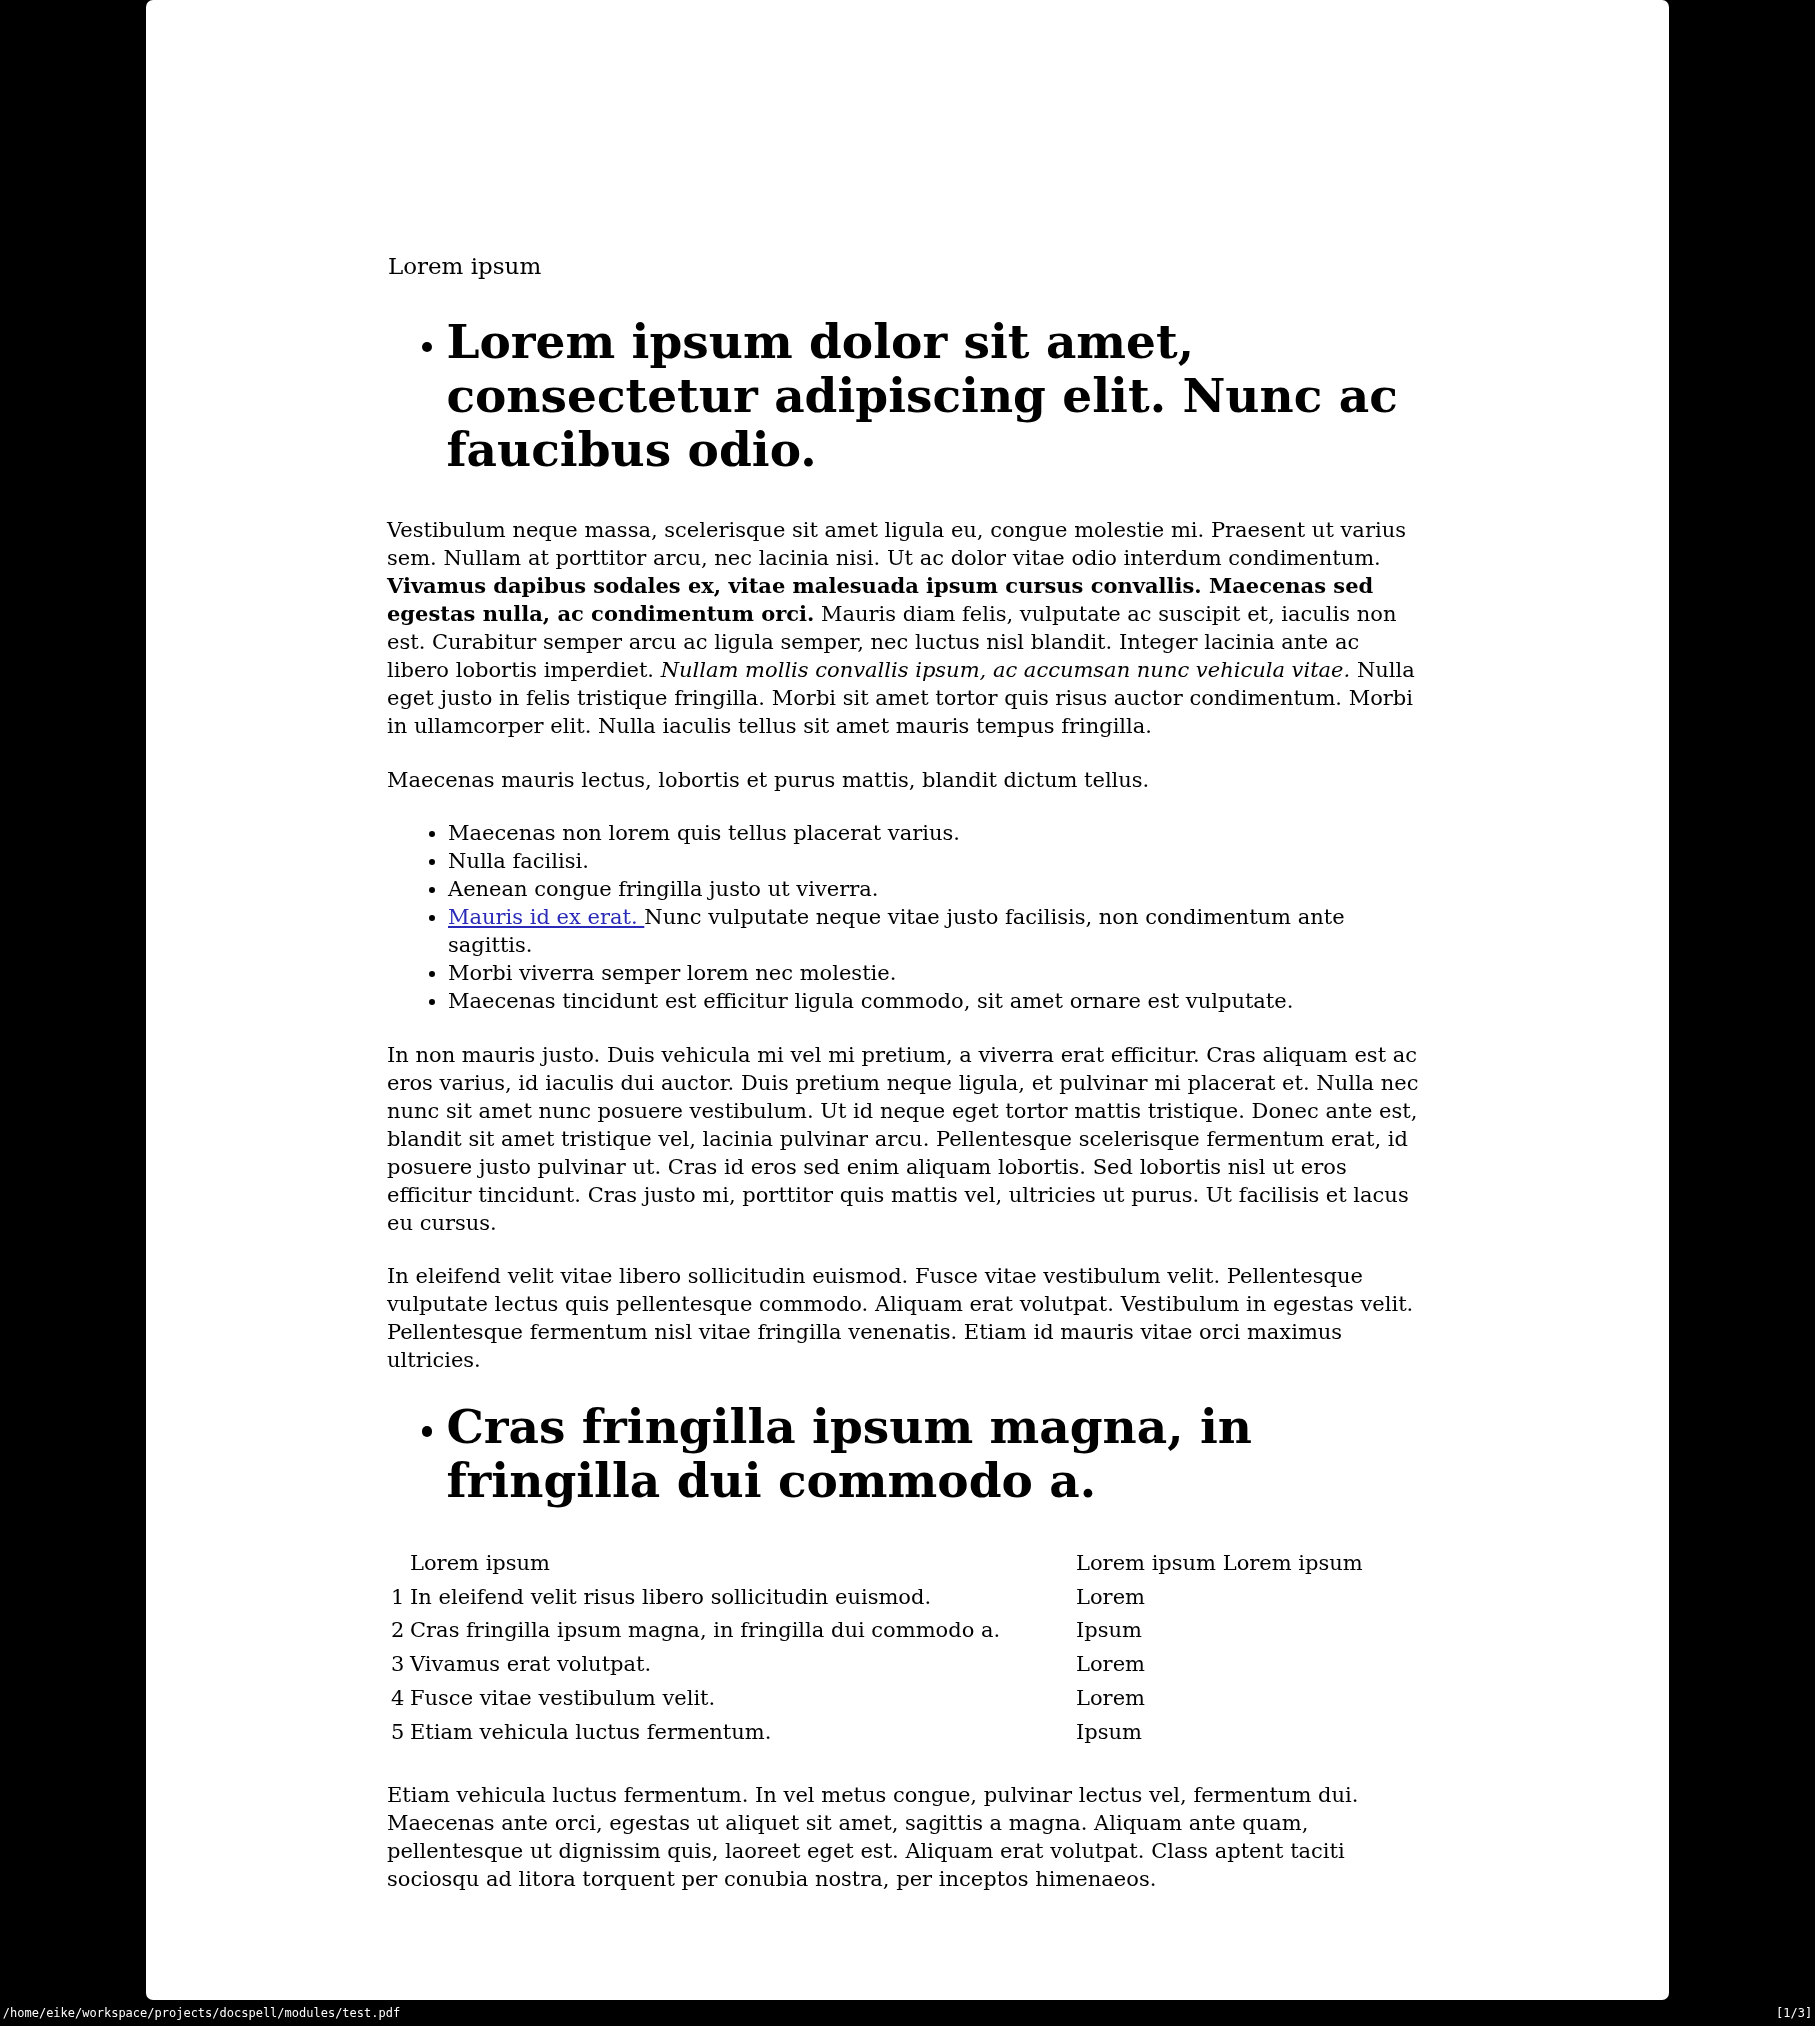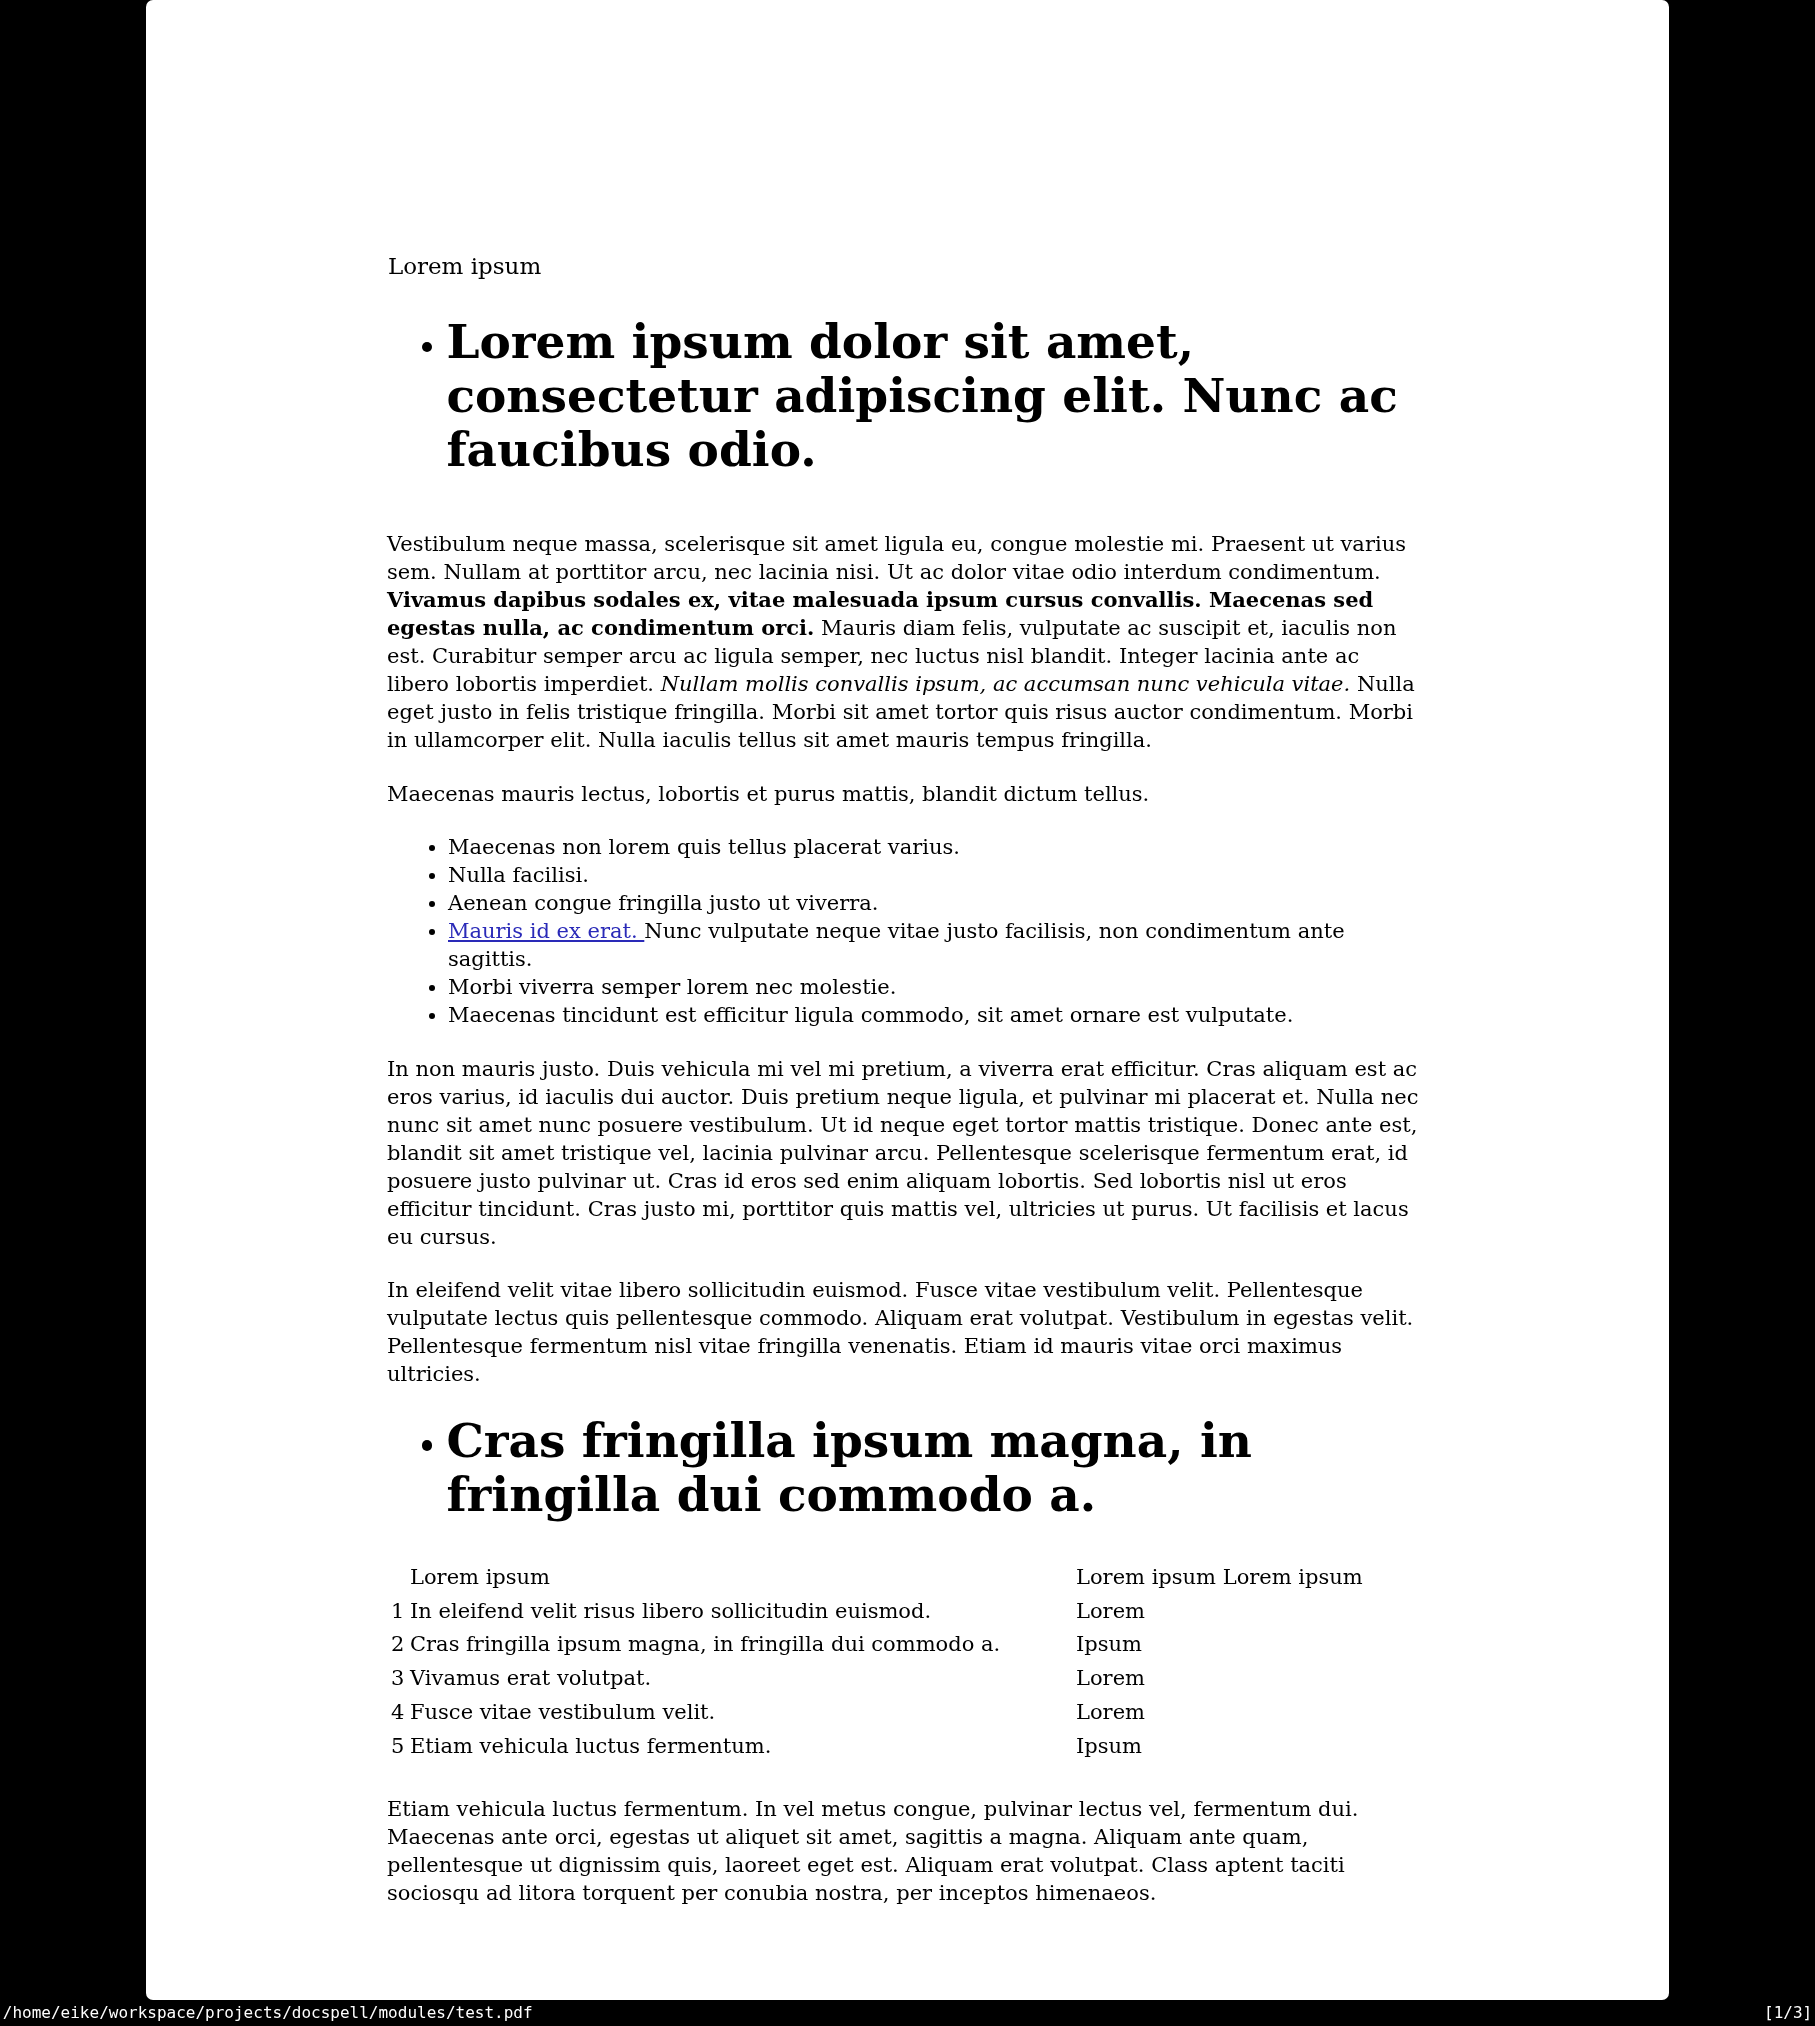--- a/index.html
+++ b/index.html
@@ -36,21 +36,21 @@
     margin:0 0 0 0.9px;
   }
   h1,h2{
     font-size:47px;
     line-height:54px;
     font-weight:bold;
     display:flex;
     gap:14px;
     letter-spacing:0;
   }
-  h1{margin:35px 0 53px 35px;justify-content:flex-end;}
+  h1{margin:35px 0 39px 35px;justify-content:flex-end;}
   h2{margin:2.8px 0 0 35px;}
   .hbullet{
     flex:none;
     width:10.4px;height:10.4px;
     border-radius:50%;
     background:var(--text);
     margin-top:26.5px;
   }
   p{margin:0 0 25.6px 0;}
   ul.doc-list{
@@ -88,21 +88,21 @@
     width:666px;
     min-width:666px;
   }
   .statusbar{
     position:absolute;
     left:0;right:0;bottom:0;
     height:26.5px;
     background:var(--app-bg);
     color:var(--status-fg);
     font-family:"DejaVu Sans Mono",monospace;
-    font-size:16px;
+    font-size:12px;
     display:flex;
     justify-content:space-between;
     align-items:center;
     padding:0 2.8px;
     white-space:pre;
   }
 </style>
 </head>
 <body>
 

